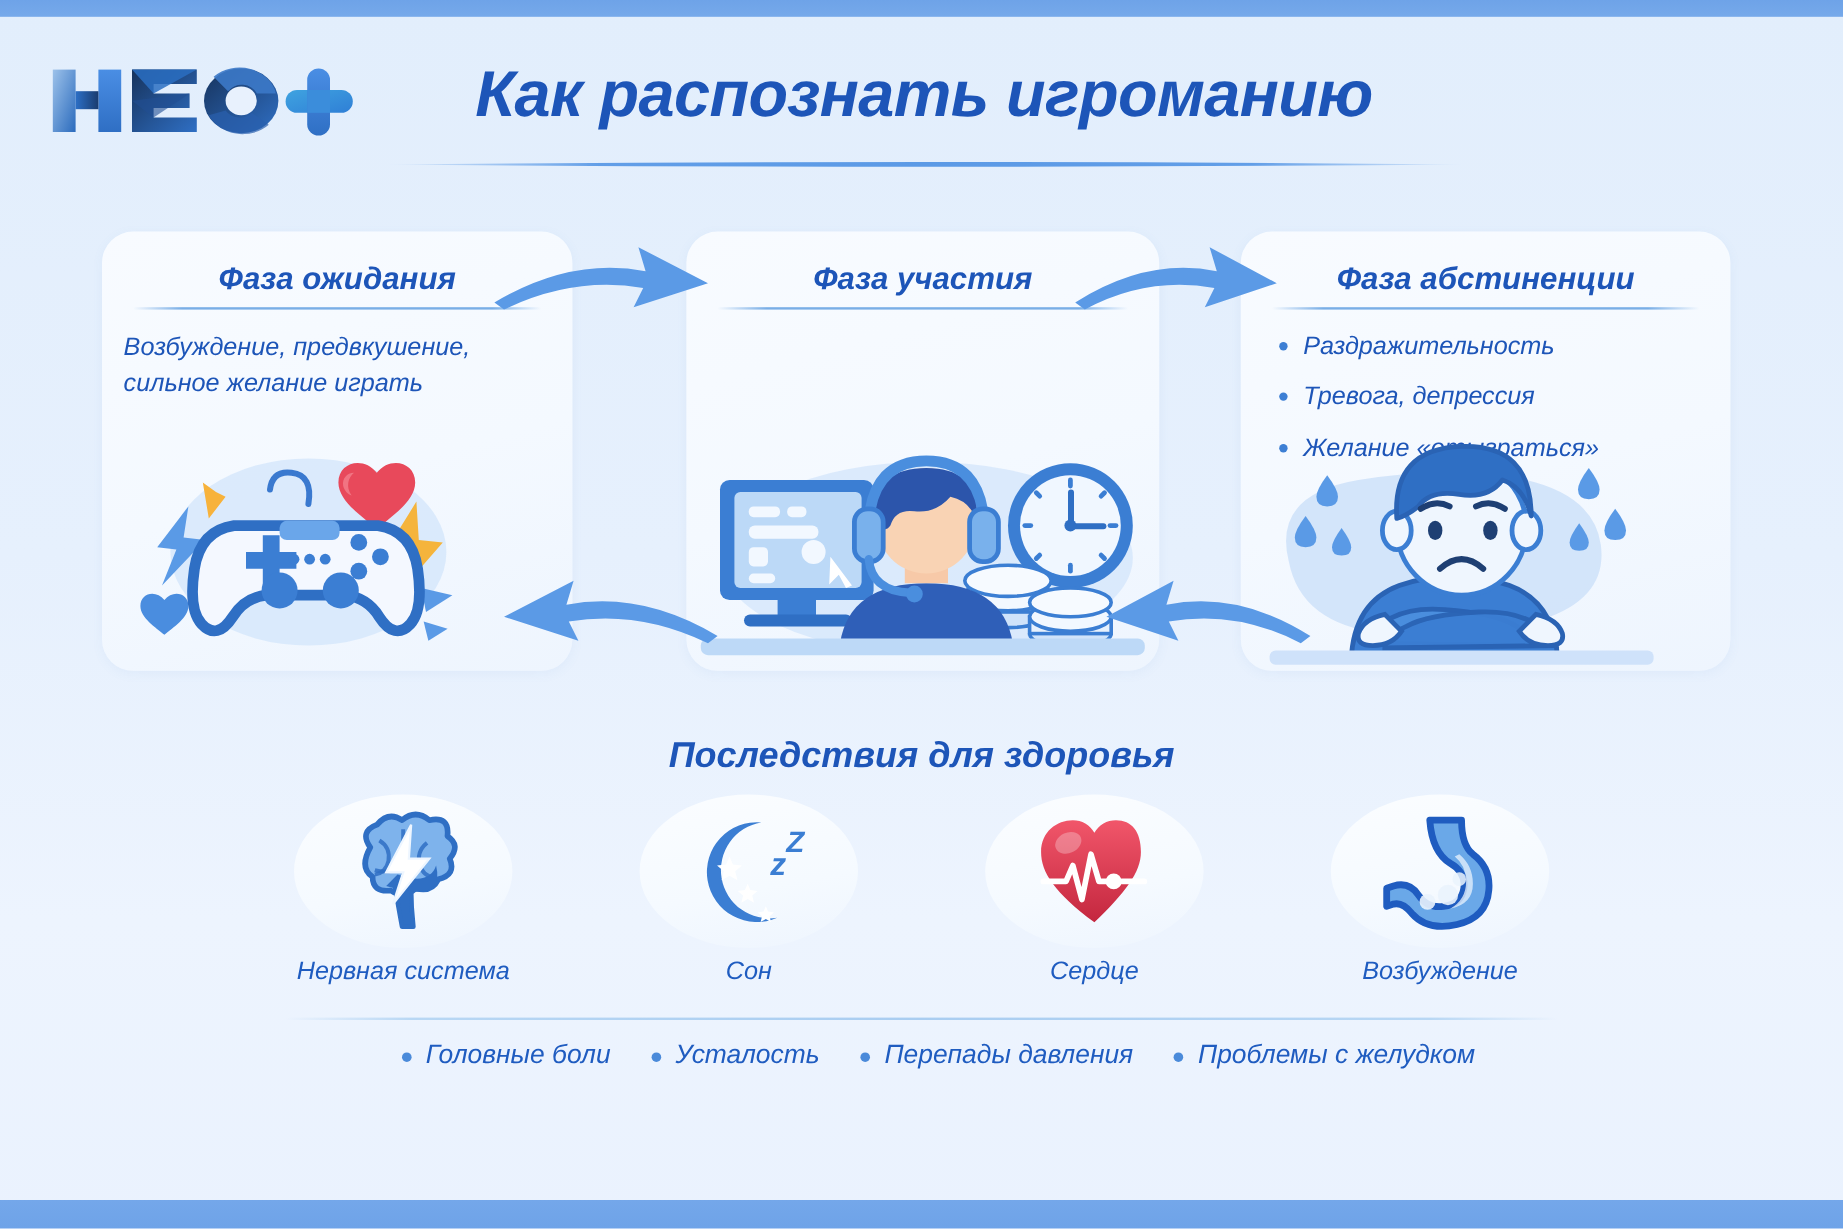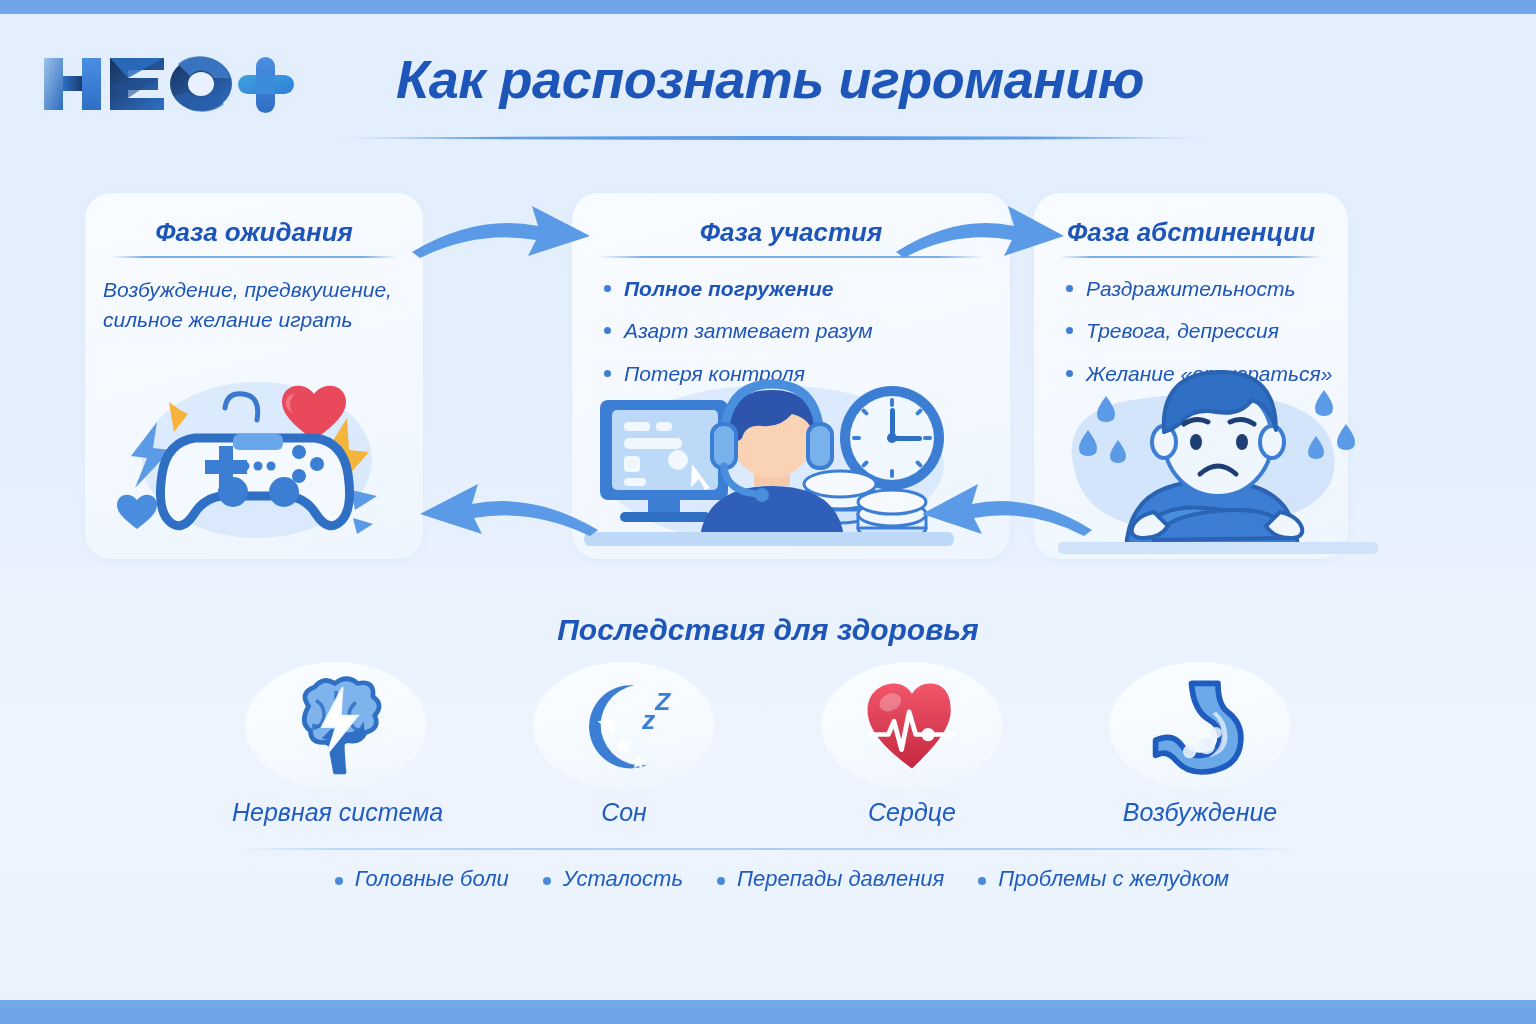--- a/index.html
+++ b/index.html
@@ -57,23 +57,23 @@
 
   
   .card {
     position: absolute;
     top: 193px;
     height: 366px;
     border-radius: 26px;
     background: linear-gradient(165deg, #f8fbff 0%, #f4f9ff 55%, #eef5fe 100%);
     box-shadow: 0 2px 10px rgba(80, 130, 200, 0.06);
   }
-  .card-1 { left: 85px; width: 338px; }
-  .card-2 { left: 572px; width: 394px; padding-left: 44px; }
-  .card-3 { left: 1034px; width: 314px; }
+  .card-1 { left: 85px; width: 392px; }
+  .card-2 { left: 572px; width: 394px; }
+  .card-3 { left: 1034px; width: 408px; }
 
   .card-title {
     position: absolute;
     left: 0;
     right: 0;
     top: 24px;
     text-align: center;
     font-size: 26px;
     font-weight: bold;
     color: #1d55b8;
@@ -187,21 +187,21 @@
     height: 128px;
     margin: 0 auto;
     border-radius: 50%;
     background: linear-gradient(170deg, #fbfdff 0%, #f5faff 60%, #eef5fe 100%);
     display: flex;
     align-items: center;
     justify-content: center;
   }
   .health-label {
     margin-top: 8px;
-    font-size: 25px;
+    font-size: 21px;
     color: #1f5cc0;
     white-space: nowrap;
   }
 
   .bottom-rule {
     position: absolute;
     left: 238px;
     top: 848px;
     width: 1060px;
     height: 2px;
@@ -344,25 +344,20 @@
 
         <circle cx="148" cy="132" r="15" fill="#3b7ed3"></circle>
         <circle cx="199" cy="132" r="15" fill="#3b7ed3"></circle>
       </svg>
     </div>
   </div>
 
   <div class="card card-2">
     <div class="card-title">Фаза участия</div>
     <div class="card-rule"></div>
-    <ul class="card-bullets">
-      <li class="strong">Полное погружение</li>
-      <li>Азарт затмевает разум</li>
-      <li>Потеря контроля</li>
-    </ul>
     <div class="card-art">
       <svg viewBox="0 0 394 195" width="394" height="195" aria-hidden="true">
         <ellipse cx="200" cy="105" rx="172" ry="80" fill="#d5e6fb" opacity="0.8"></ellipse>
 
         <rect x="28" y="40" width="128" height="100" rx="8" fill="#3b7ed3"></rect>
         <rect x="40" y="50" width="106" height="80" rx="5" fill="#bcd9f7"></rect>
         <rect x="52" y="62" width="26" height="9" rx="4" fill="#f2f8ff"></rect>
         <rect x="84" y="62" width="16" height="9" rx="4" fill="#f2f8ff"></rect>
         <rect x="52" y="78" width="58" height="11" rx="5" fill="#f2f8ff"></rect>
         <circle cx="106" cy="100" r="10" fill="#f2f8ff"></circle>

